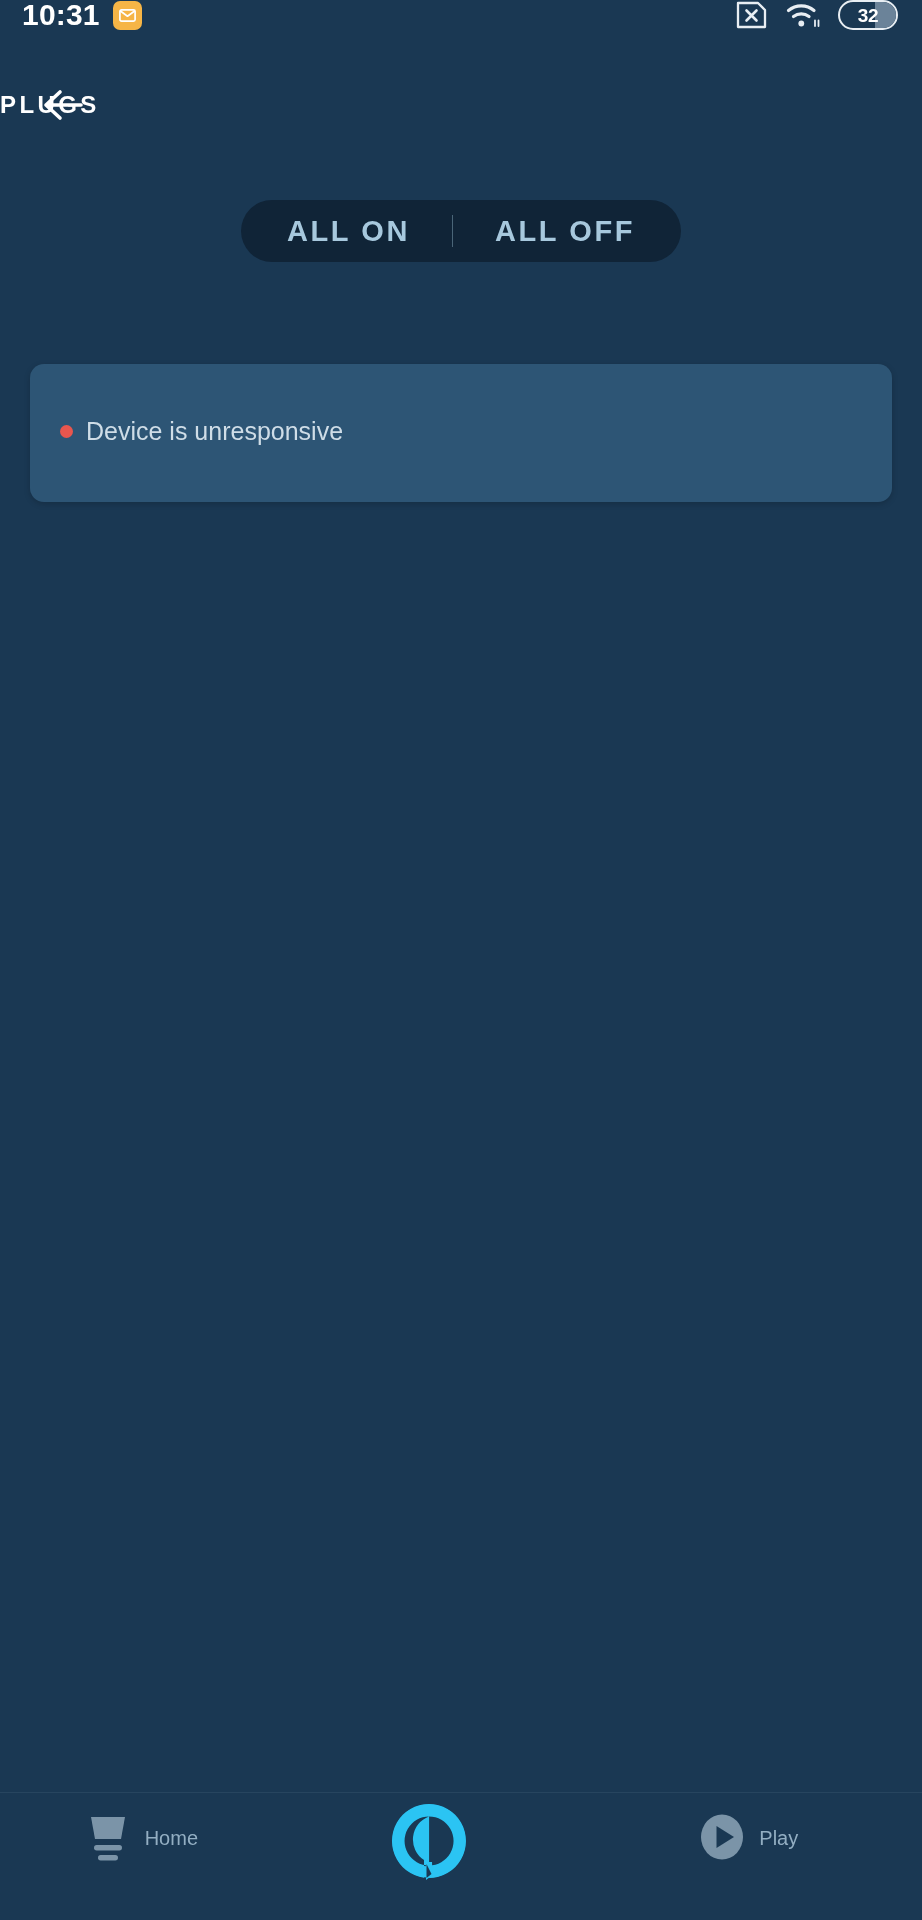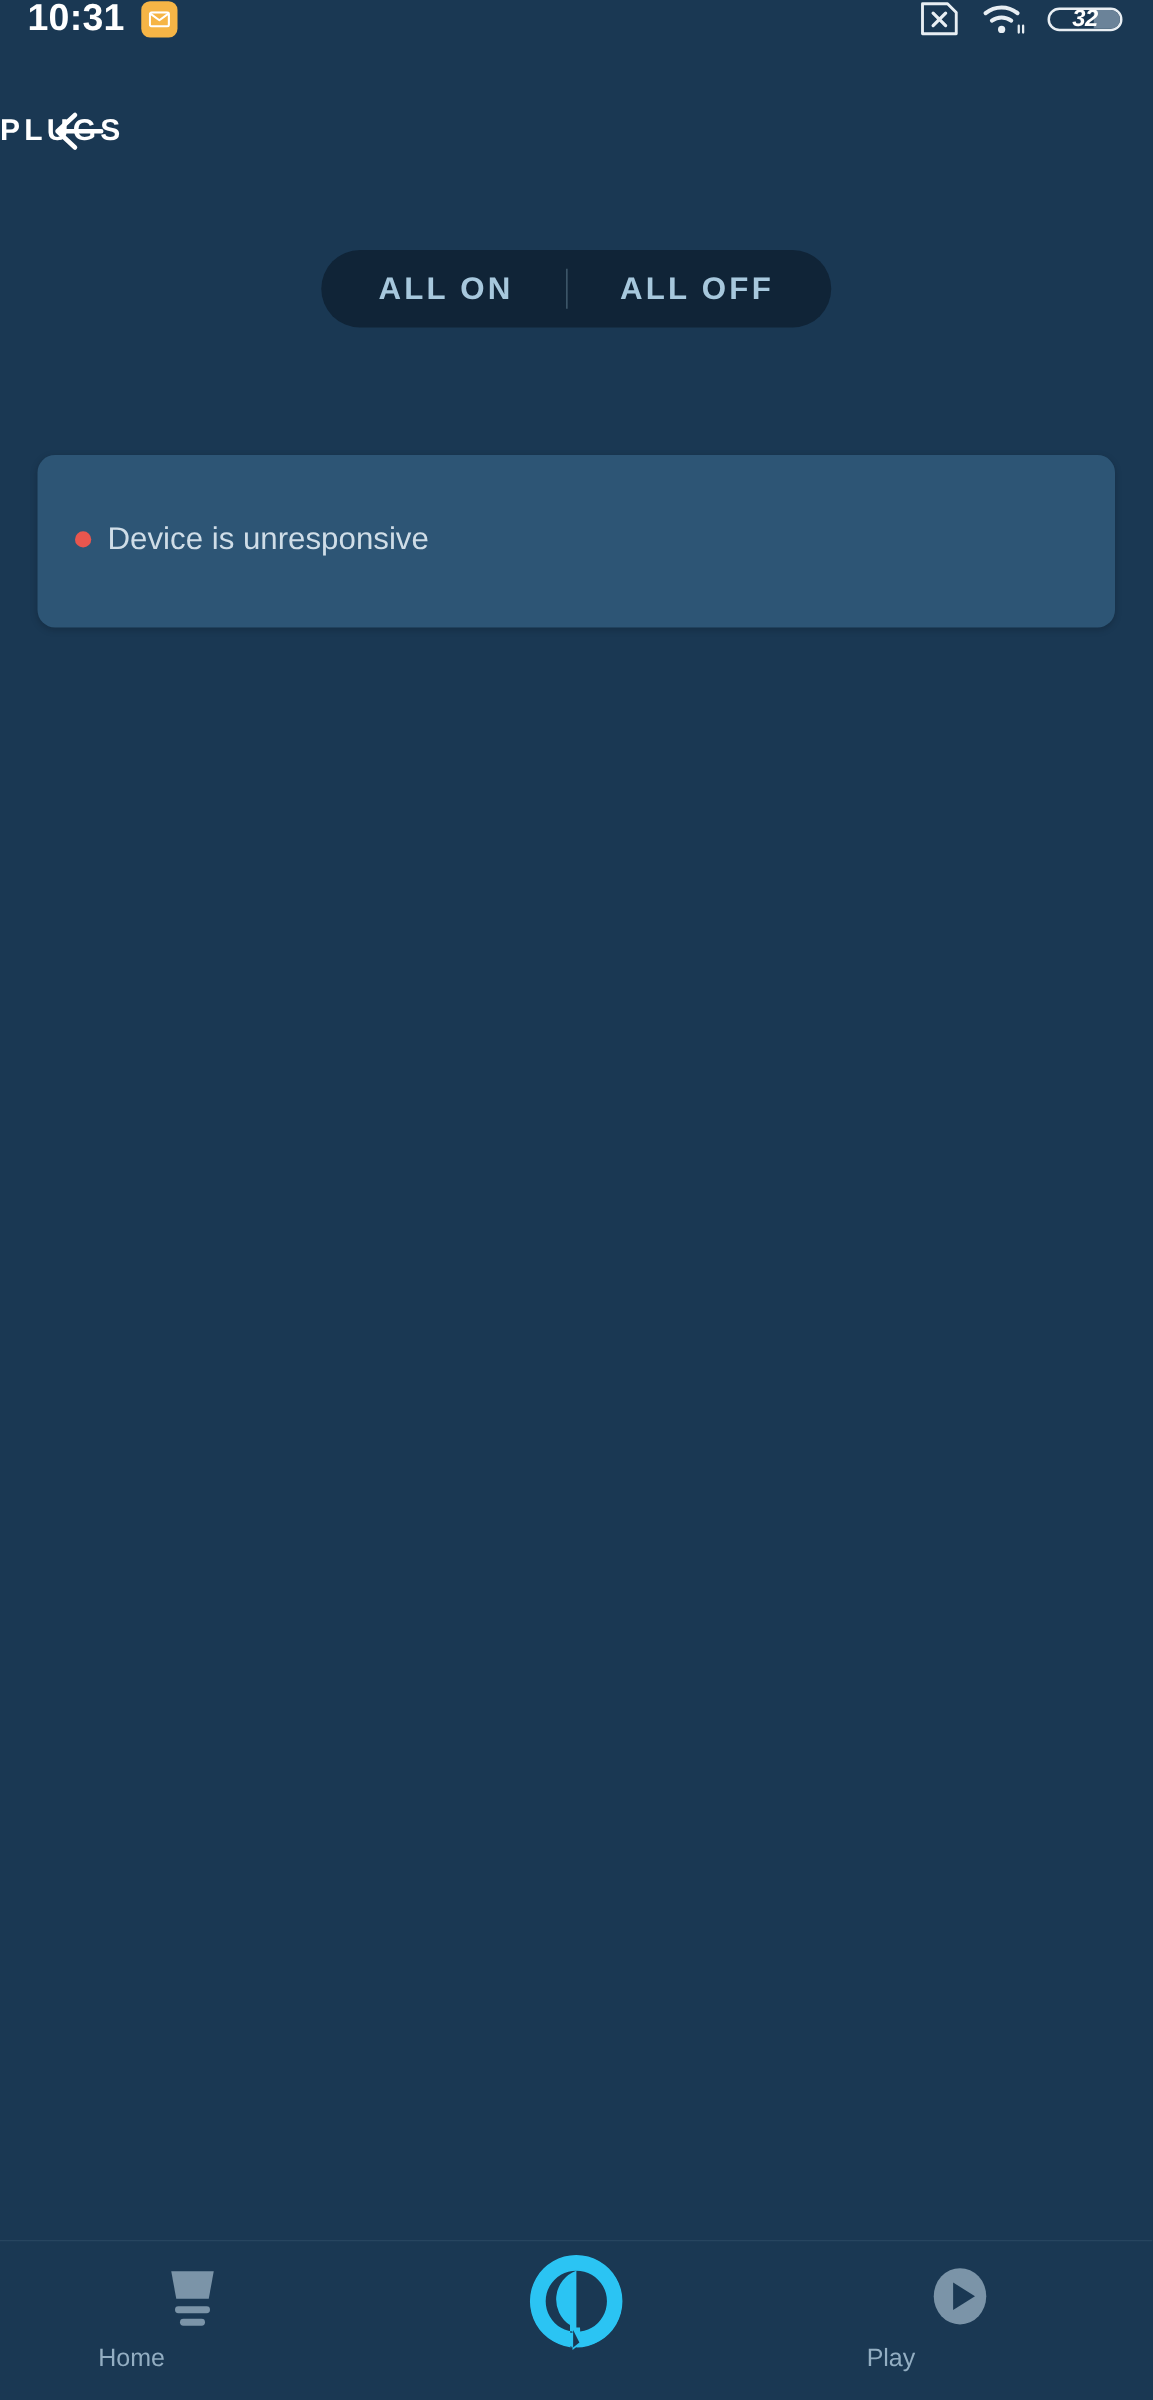--- a/index.html
+++ b/index.html
@@ -39,27 +39,26 @@
     border-radius:7px;
     display:flex; align-items:center; justify-content:center;
   }
   .status-right { display:flex; align-items:center; gap:17px; }
   .sim-x {
     width:33px; height:30px;
     position:relative;
   }
   .wifi { width:36px; height:30px; position:relative; }
   .battery {
-    width:60px; height:19px;
+    width:60px; height:30px;
     border:2.5px solid #e8eef3;
     border-radius:15px;
     display:flex; align-items:center; justify-content:center;
     position:relative;
     overflow:hidden;
-    font-style:italic;
   }
   .battery-fill {
     position:absolute;
     right:0; top:0; bottom:0;
     width:38%;
     background:#6b8399;
   }
   .battery-num {
     position:relative;
     color:#ffffff;
@@ -107,21 +106,21 @@
     align-items:center;
     padding:0 4px;
   }
   .pill-btn {
     height:55px;
     display:flex;
     align-items:center;
     justify-content:center;
     padding:0 42px;
     color:#a7c8dd;
-    font-size:25px;
+    font-size:29px;
     font-weight:bold;
     letter-spacing:2.6px;
     cursor:pointer;
     user-select:none;
   }
   .pill-divider {
     width:1px;
     height:32px;
     background:#4a6578;
   }
@@ -169,21 +168,22 @@
     flex:0 0 128px;
     border-top:1px solid #27455f;
     display:flex;
     align-items:flex-start;
     justify-content:space-around;
     padding-top:14px;
   }
   .nav-item {
     width:150px;
     display:flex;
-    flex-direction:column;
+    flex-direction:row;
+    align-items:center;
     gap:8px;
     cursor:pointer;
     user-select:none;
   }
   .nav-icon {
     height:62px;
     display:flex;
     align-items:center;
     justify-content:center;
   }

